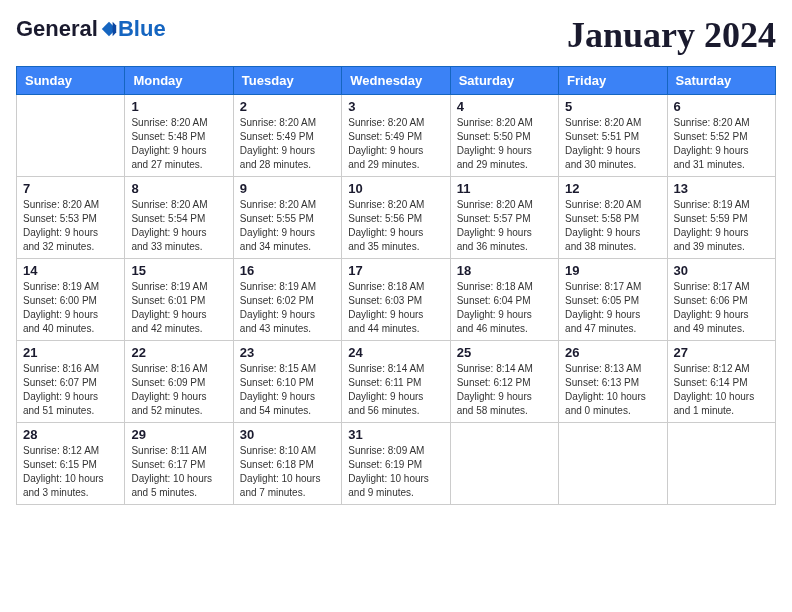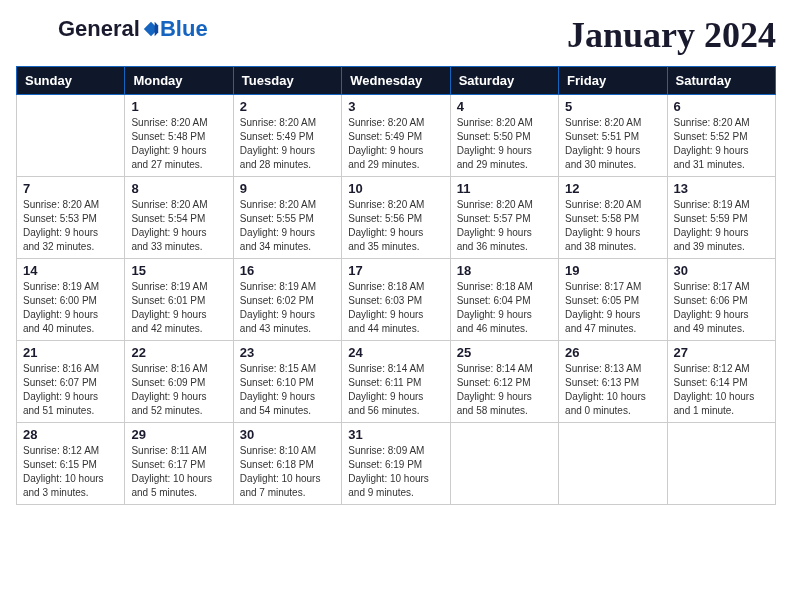--- a/index.html
+++ b/index.html
@@ -8,21 +8,20 @@
       background: #fff;
       width: 792px;
       min-height: 612px;
       padding: 16px;
     }
     .header-area {
       display: flex;
       justify-content: space-between;
       align-items: flex-start;
       margin-bottom: 10px;
-      margin-left: 42px;
     }
     .logo {
       display: flex;
       flex-direction: column;
       align-items: flex-start;
     }
     .logo-text {
       display: flex;
       align-items: center;
       font-size: 22px;
@@ -48,21 +47,21 @@
     .location-subtitle {
       font-size: 15px;
       color: #444;
     }
     .calendar {
       width: 100%;
       border-collapse: collapse;
       border: 1px solid #ccc;
     }
     .calendar th {
-      background-color: #0f172a;
+      background-color: #3b82f6;
       color: white;
       text-align: left;
       padding: 6px 8px;
       font-size: 13px;
       font-weight: bold;
       border: 1px solid #1565c0;
     }
     .calendar td {
       border: 1px solid #ccc;
       vertical-align: top;

